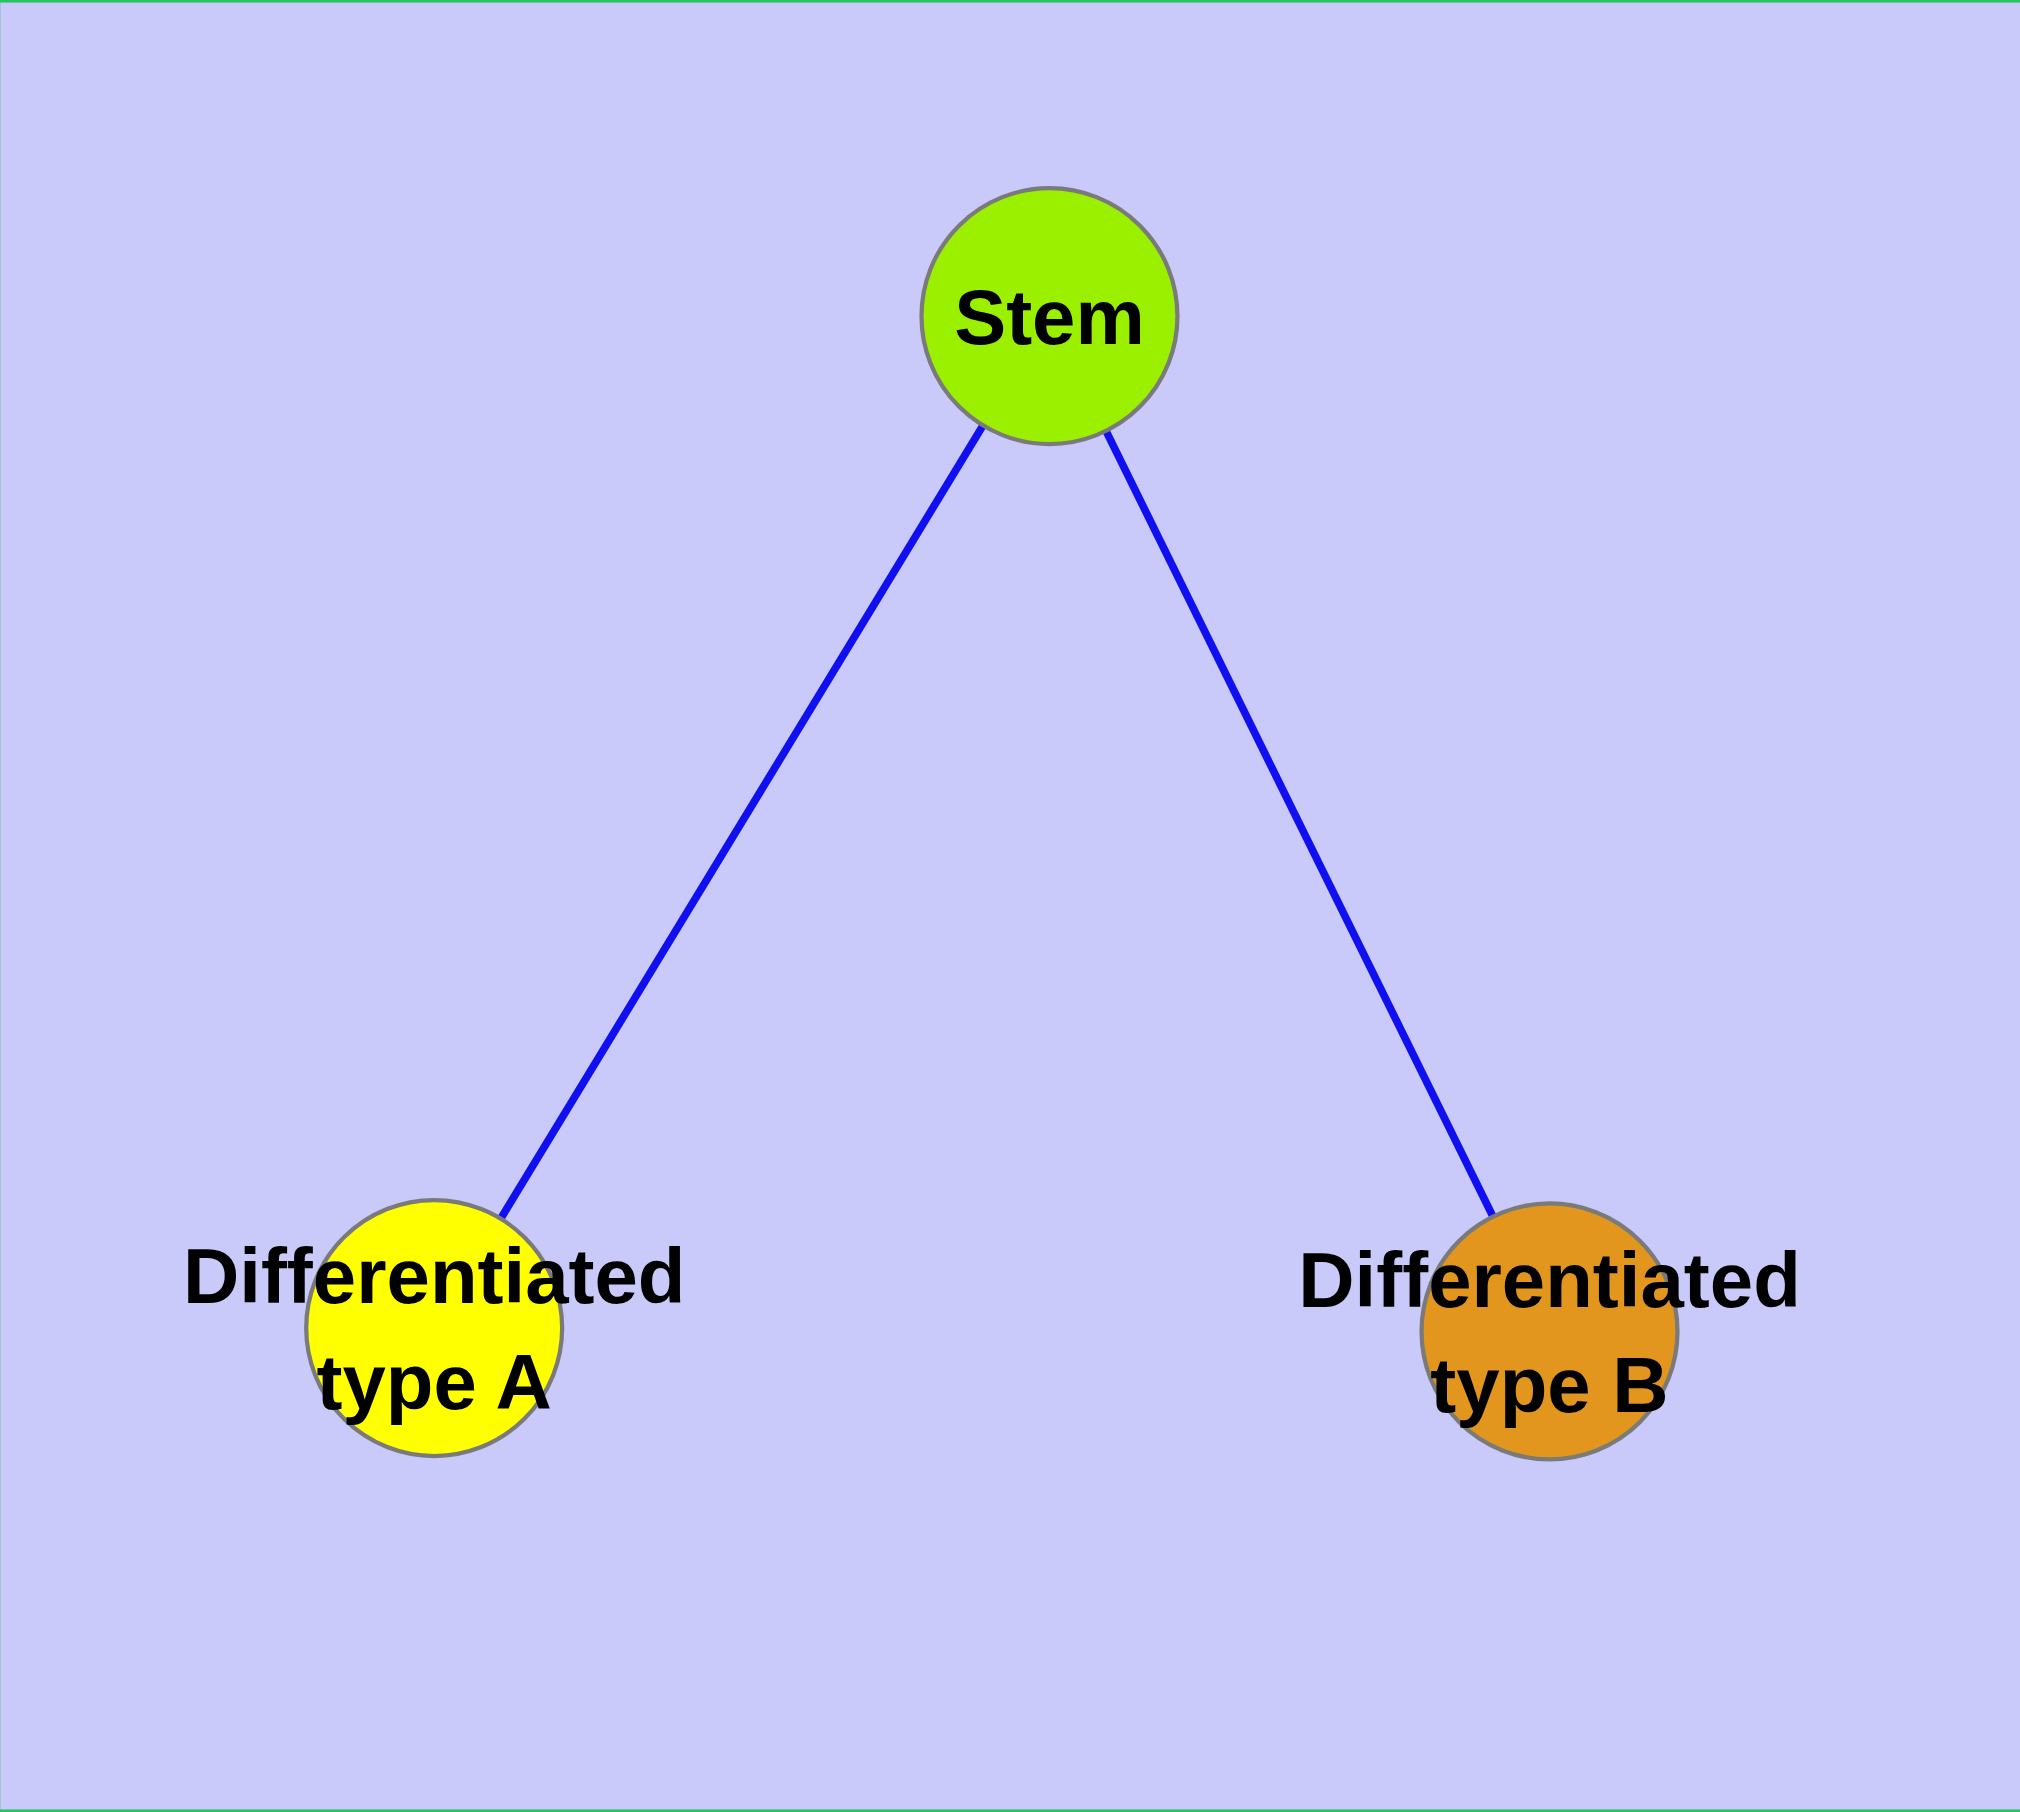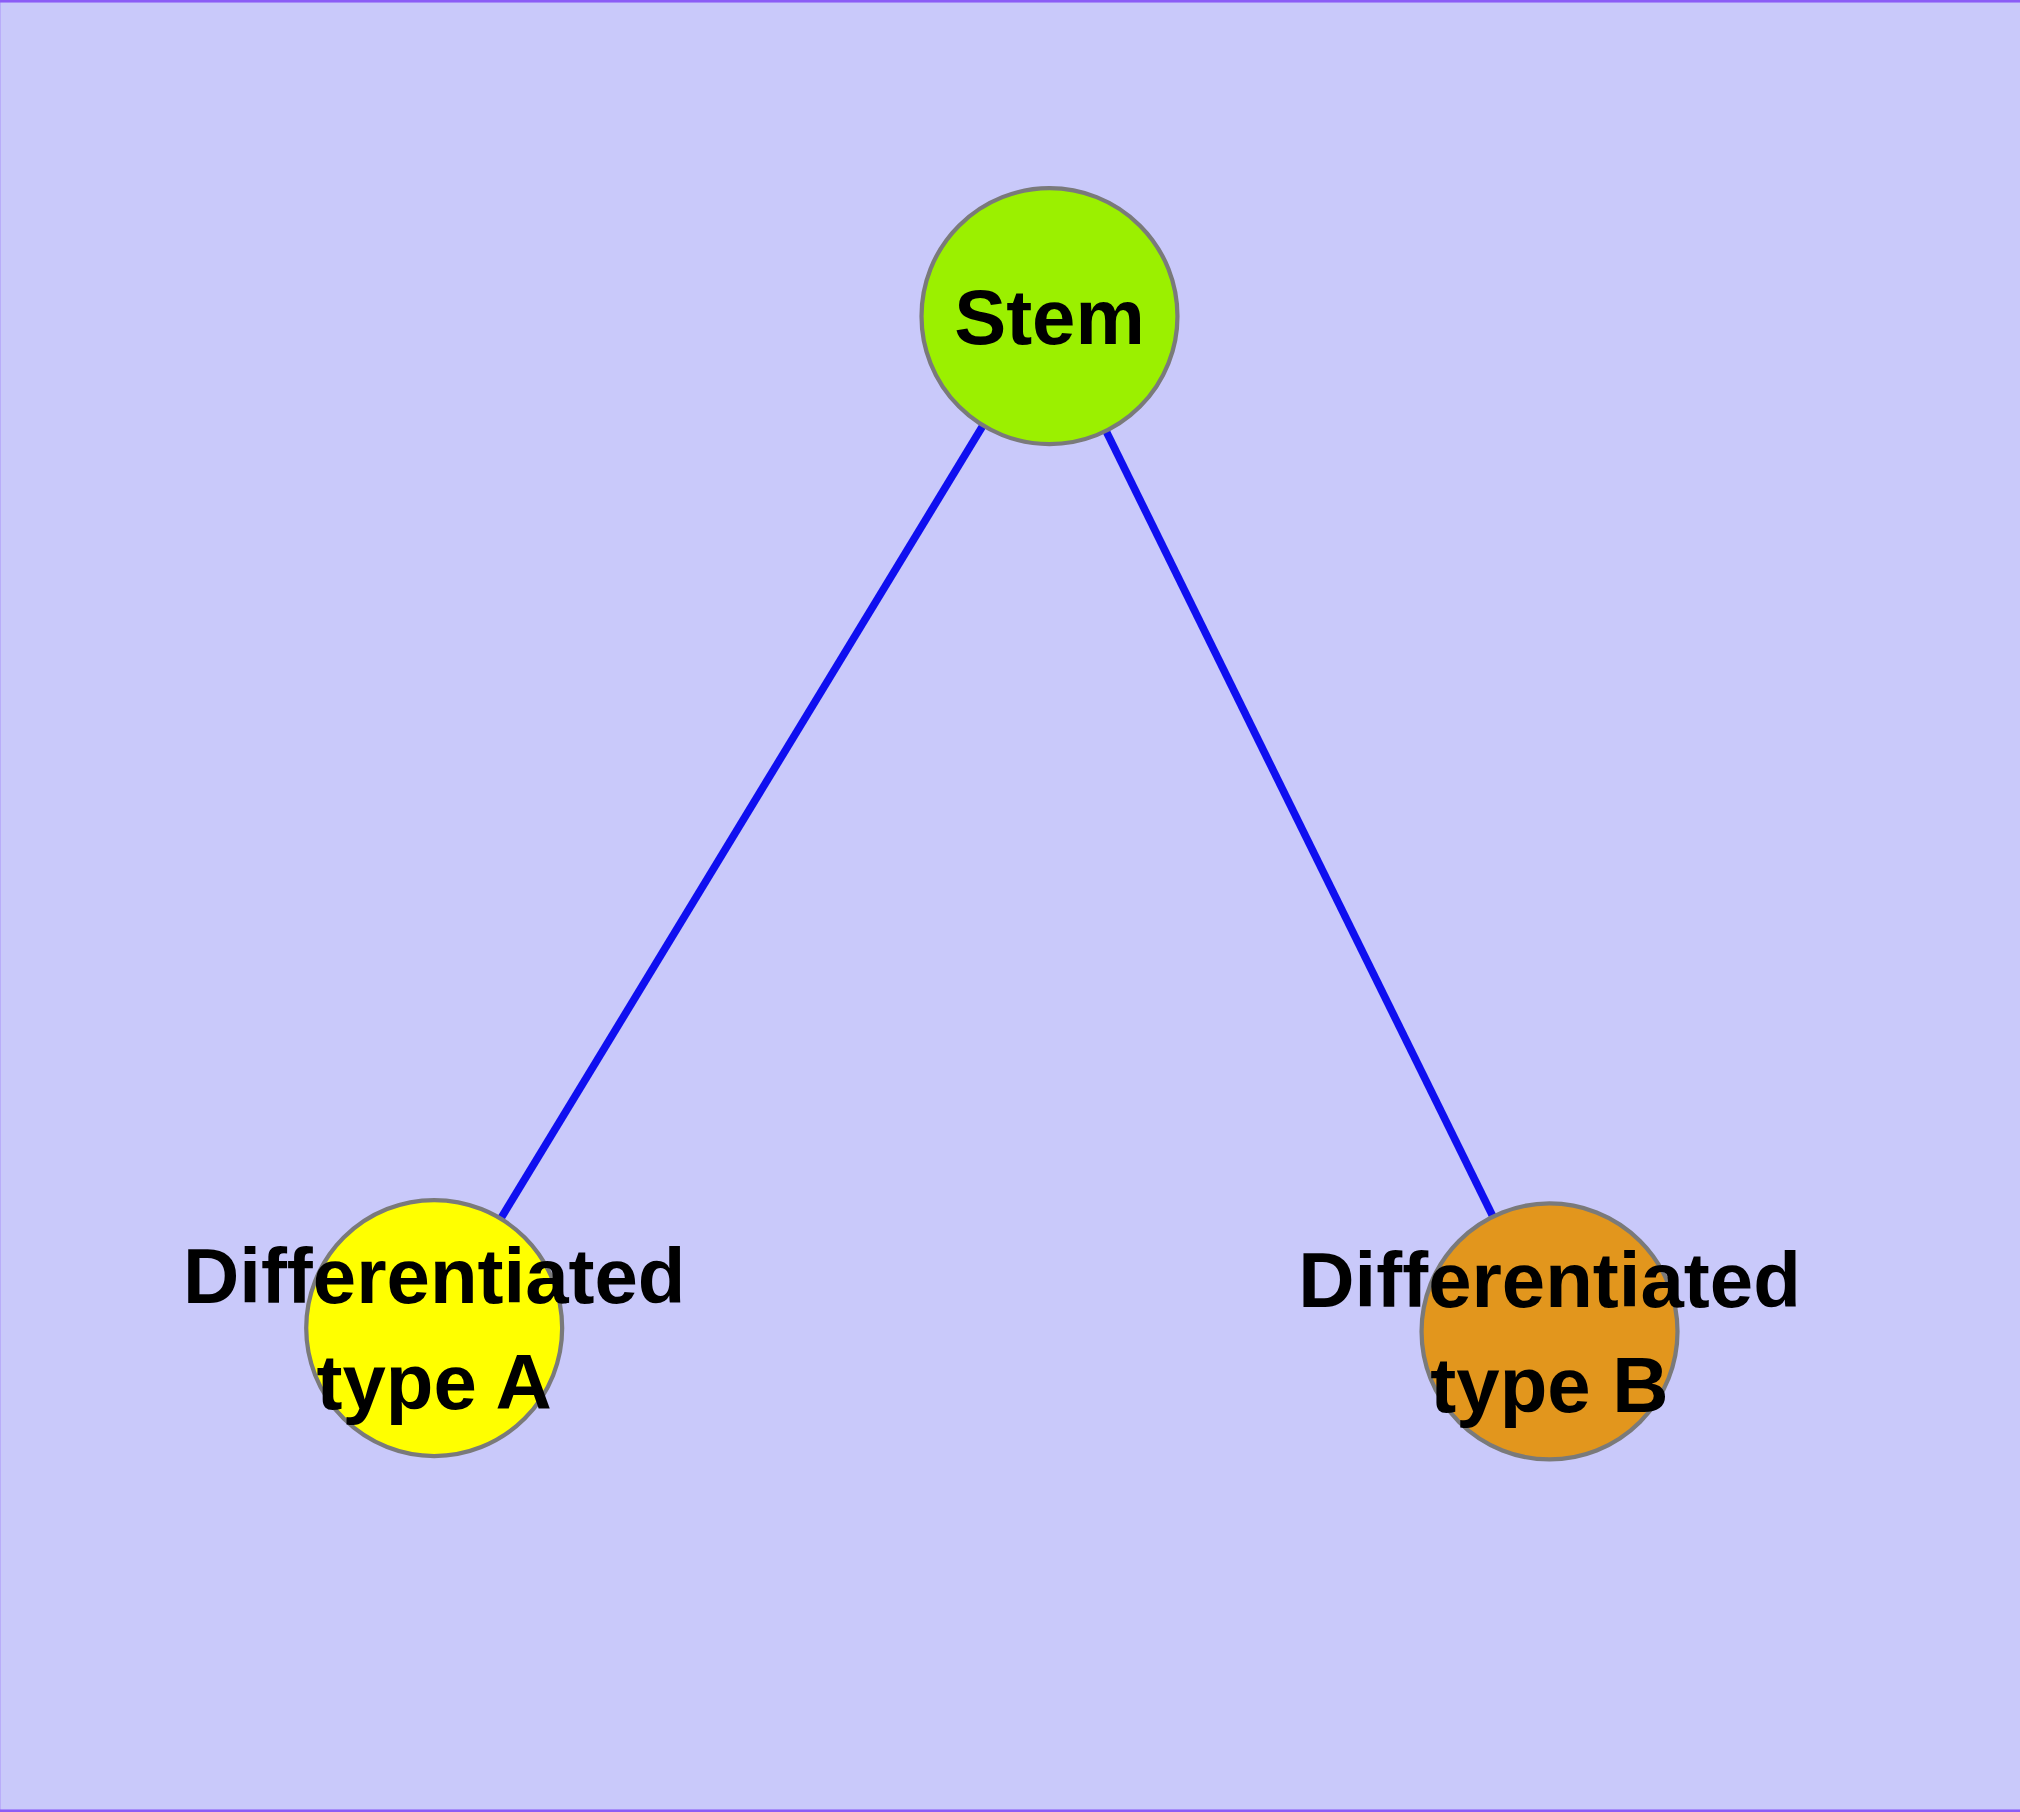--- a/index.html
+++ b/index.html
@@ -5,21 +5,21 @@
   html, body {
     margin: 0;
     padding: 0;
     background: #ffffff;
     font-family: "Liberation Sans", sans-serif;
   }
   #canvas-wrap {
     position: relative;
     width: 2021px;
     height: 1812px;
-    background: #8b5cf6;
+    background: #22c55e;
     overflow: hidden;
   }
   svg text {
     font-family: "Liberation Sans", "DejaVu Sans", sans-serif;
     font-weight: bold;
   }
 </style>
 </head>
 <body>
 

